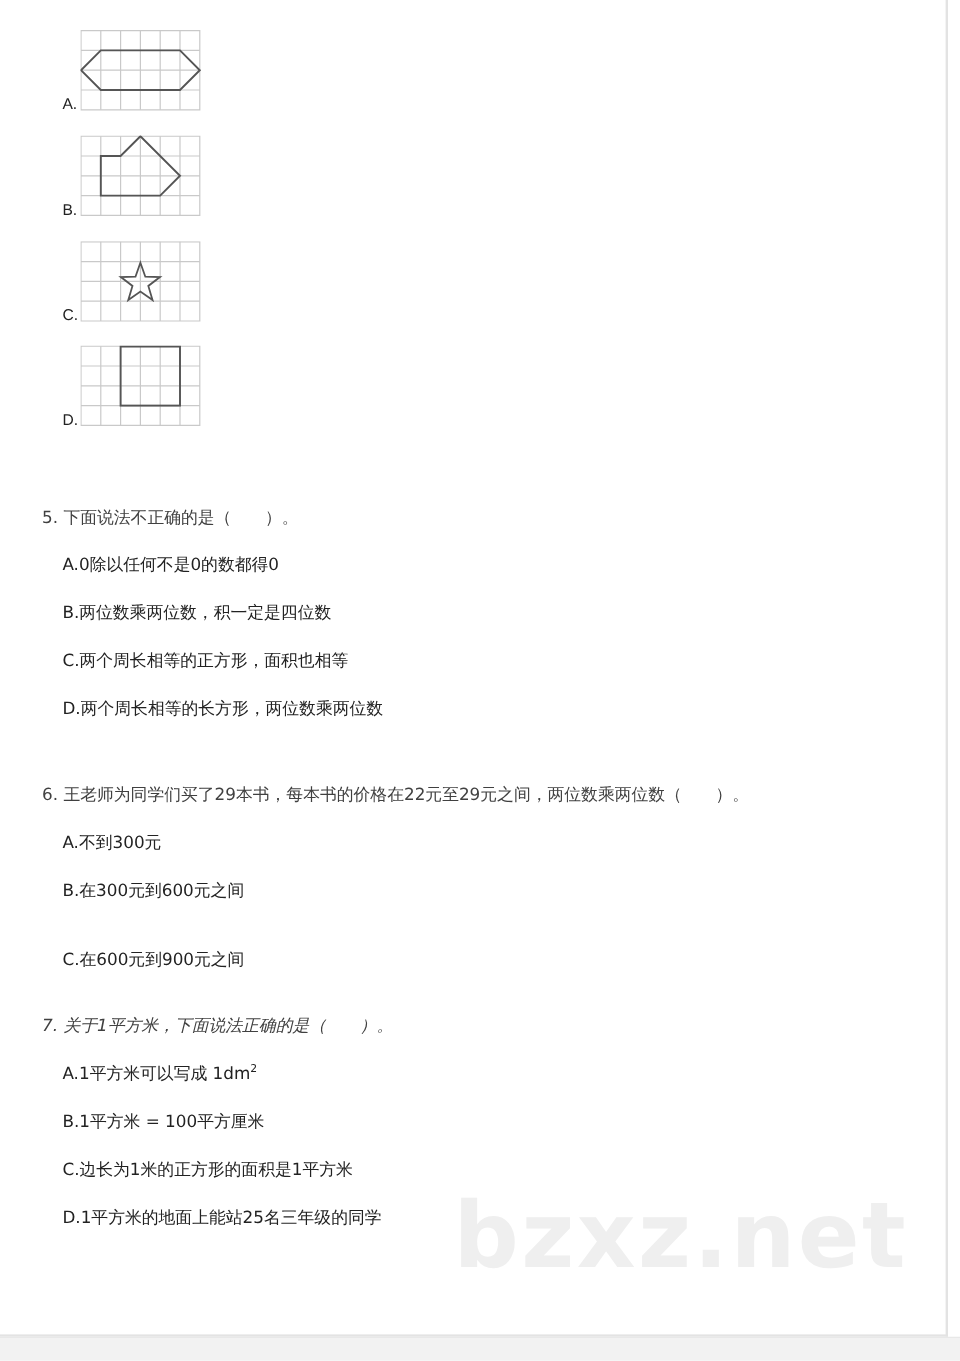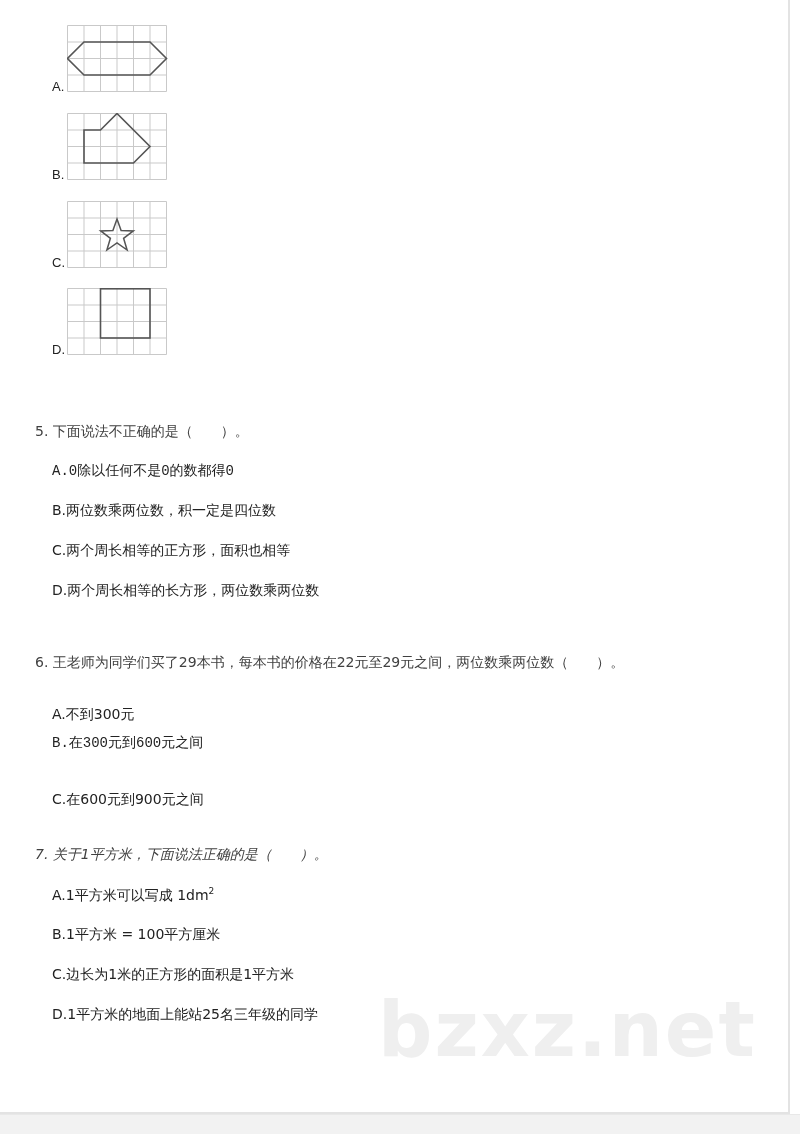--- a/index.html
+++ b/index.html
@@ -91,33 +91,33 @@
       <rect x="33.5" y="0.8" width="49.5" height="49.2" fill="none" stroke="#555" stroke-width="1.6"></rect>
     </svg>
     <span class="lbl" style="top:342px;">D.</span>
   </div>
 
   <div>
     <div class="q-title" style="top:423px;">
       <span>5.</span>
       <span>下面说法不正确的是（　　）。</span>
     </div>
-    <div class="q-opt" style="top:462px;font-family:Liberation Mono, monospace;">A.0除以任何不是0的数都得0</div>
+    <div class="q-opt" style="top:462px;">A.0除以任何不是0的数都得0</div>
     <div class="q-opt" style="top:502px;">B.两位数乘两位数，积一定是四位数</div>
     <div class="q-opt" style="top:542px;">C.两个周长相等的正方形，面积也相等</div>
     <div class="q-opt" style="top:582px;">D.两个周长相等的长方形，两位数乘两位数</div>
   </div>
 
   <div>
     <div class="q-title" style="top:654px;">
       <span>6.</span>
       <span>王老师为同学们买了29本书，每本书的价格在22元至29元之间，两位数乘两位数（　　）。</span>
     </div>
-    <div class="q-opt" style="top:694px;margin-top:12px;">A.不到300元</div>
-    <div class="q-opt" style="top:734px;font-family:Liberation Mono, monospace;">B.在300元到600元之间</div>
+    <div class="q-opt" style="top:694px;">A.不到300元</div>
+    <div class="q-opt" style="top:734px;">B.在300元到600元之间</div>
     <div class="q-opt" style="top:791px;">C.在600元到900元之间</div>
   </div>
 
   <div>
     <div class="q-title" style="top:846px;font-style:italic;">
       <span>7.</span>
       <span>关于1平方米，下面说法正确的是（　　）。</span>
     </div>
     <div class="q-opt" style="top:886px;">
       <span>A.1平方米可以写成 1dm</span><sup>2</sup>

